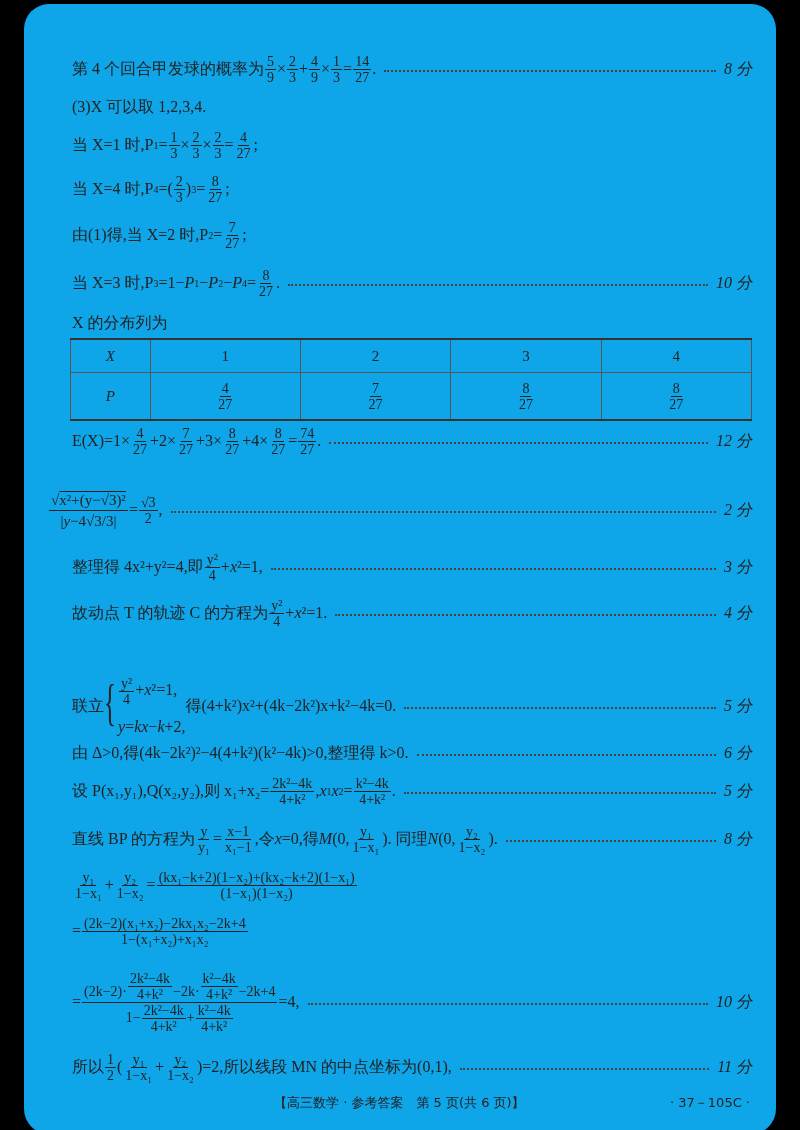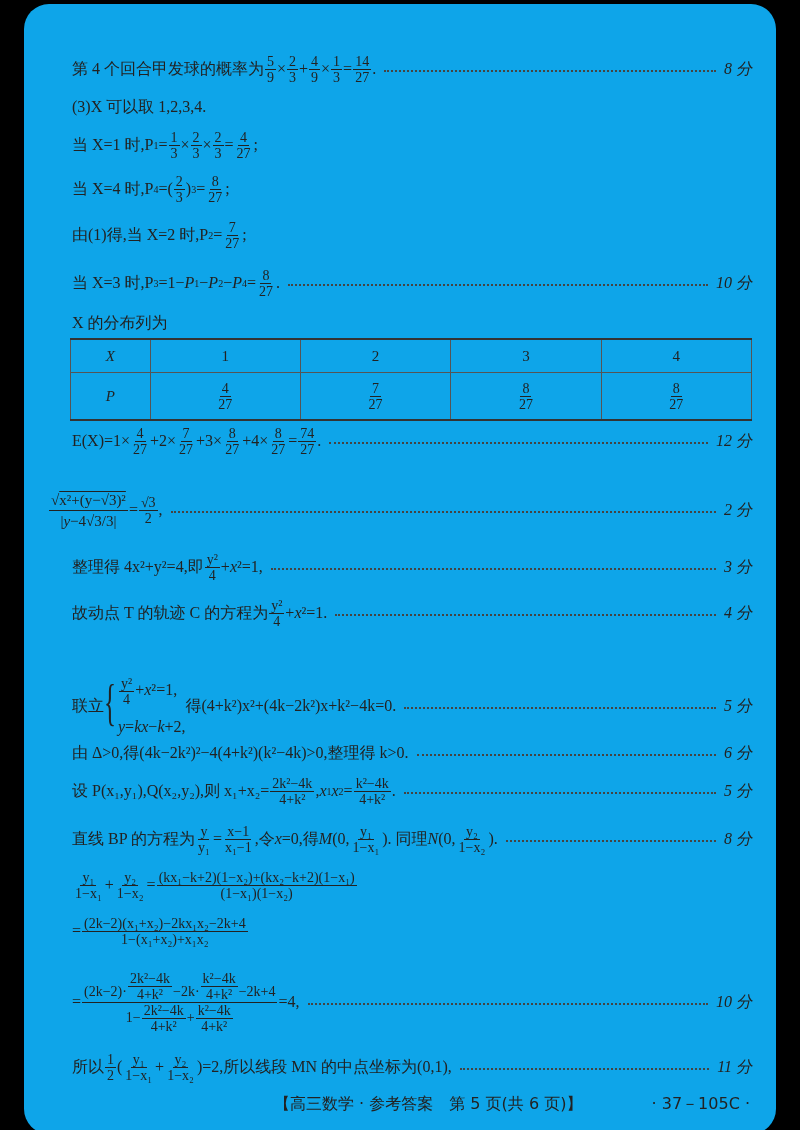--- a/index.html
+++ b/index.html
@@ -19,21 +19,21 @@
   .frac.big { font-size:15px; line-height:20px; }
   sub { font-size:10px; }
   sup { font-size:10px; }
   table.dist { position:absolute; left:46px; top:334px; width:682px; border-collapse:collapse;
                border-top:2px solid #333; border-bottom:2px solid #333; font-size:15px; }
   table.dist td { border:1px solid #555; text-align:center; height:30px; }
   table.dist tr:nth-child(2) td { height:44px; }
   .brace-sys { display:inline-flex; align-items:stretch; }
   .brace { font-size:50px; line-height:52px; transform:scaleX(0.5); margin:0 -4px 0 -6px; font-weight:100; }
   .sys { display:flex; flex-direction:column; justify-content:space-between; height:60px; font-size:16px; }
-  .footer { position:absolute; top:1090px; left:0; right:0; height:24px; font-size:16px; font-family:"DejaVu Sans", sans-serif; }
+  .footer { position:absolute; top:1090px; left:0; right:0; height:24px; font-size:13px; font-family:"DejaVu Sans", sans-serif; }
   .footer .center { position:absolute; left:250px; }
   .footer .right { position:absolute; right:26px; }
 </style>
 </head>
 <body>
 
 <div class="page">
 
   <div class="line" style="top:48px">
     <span class="content">

